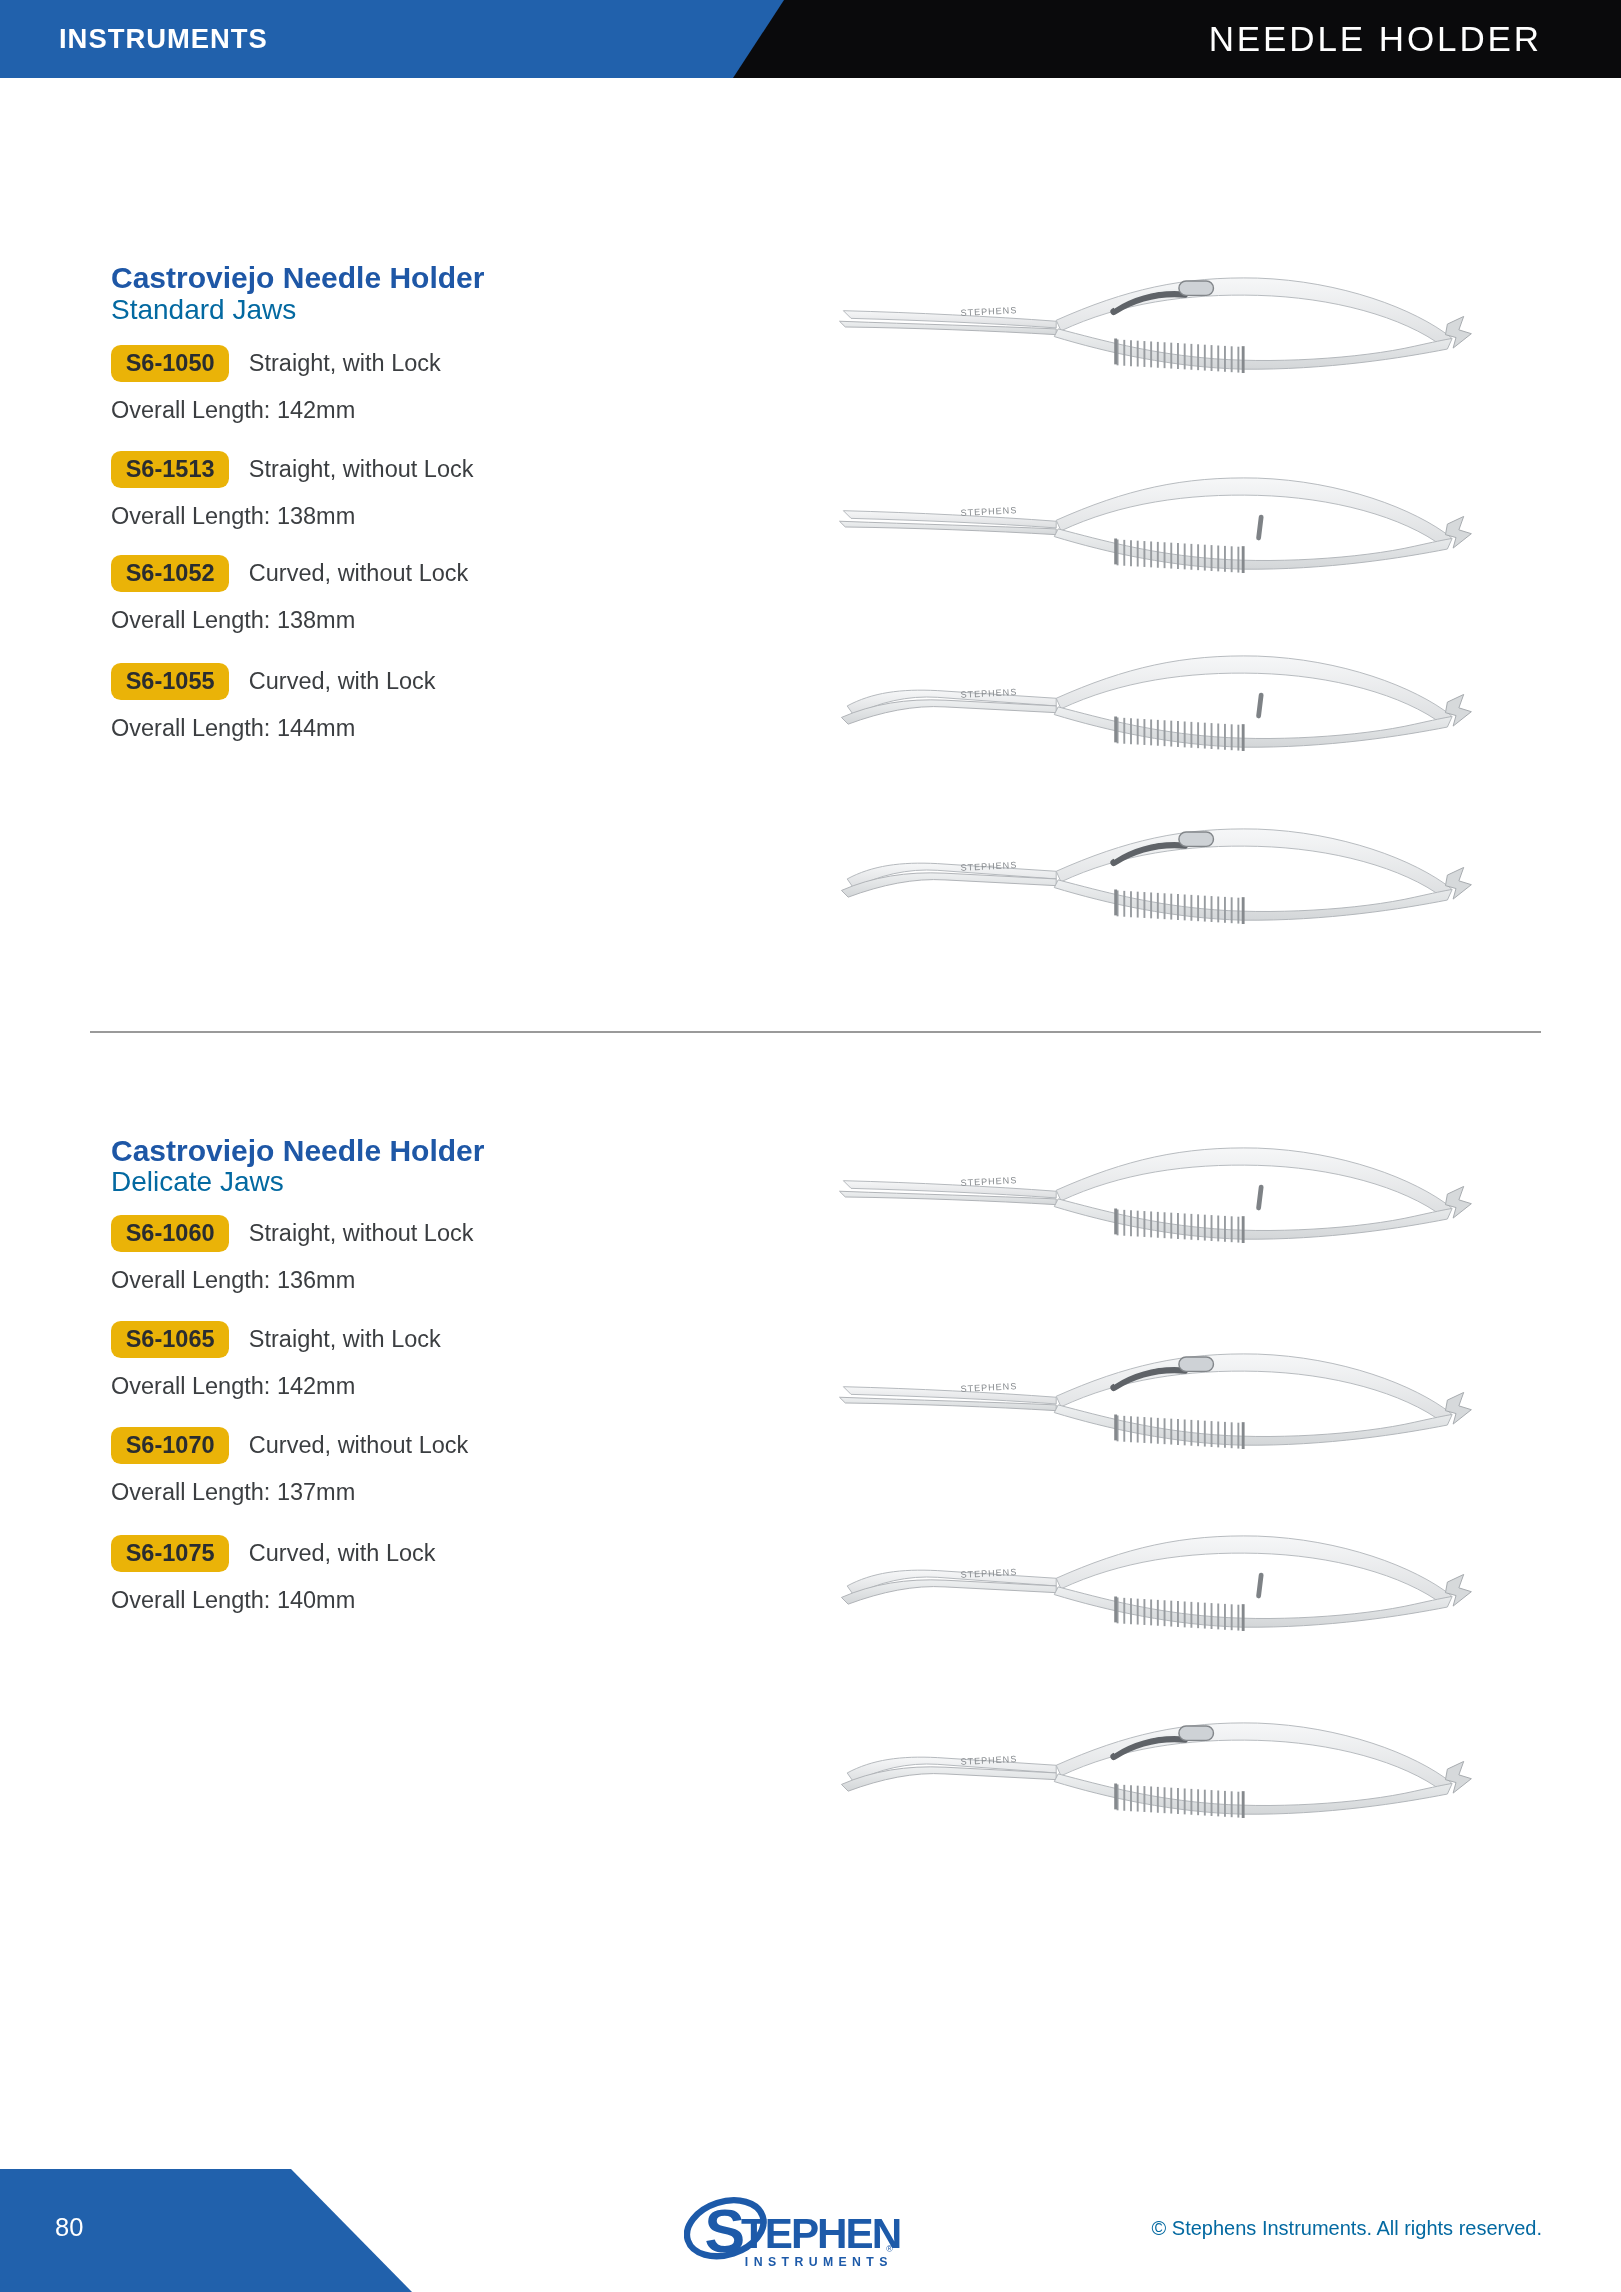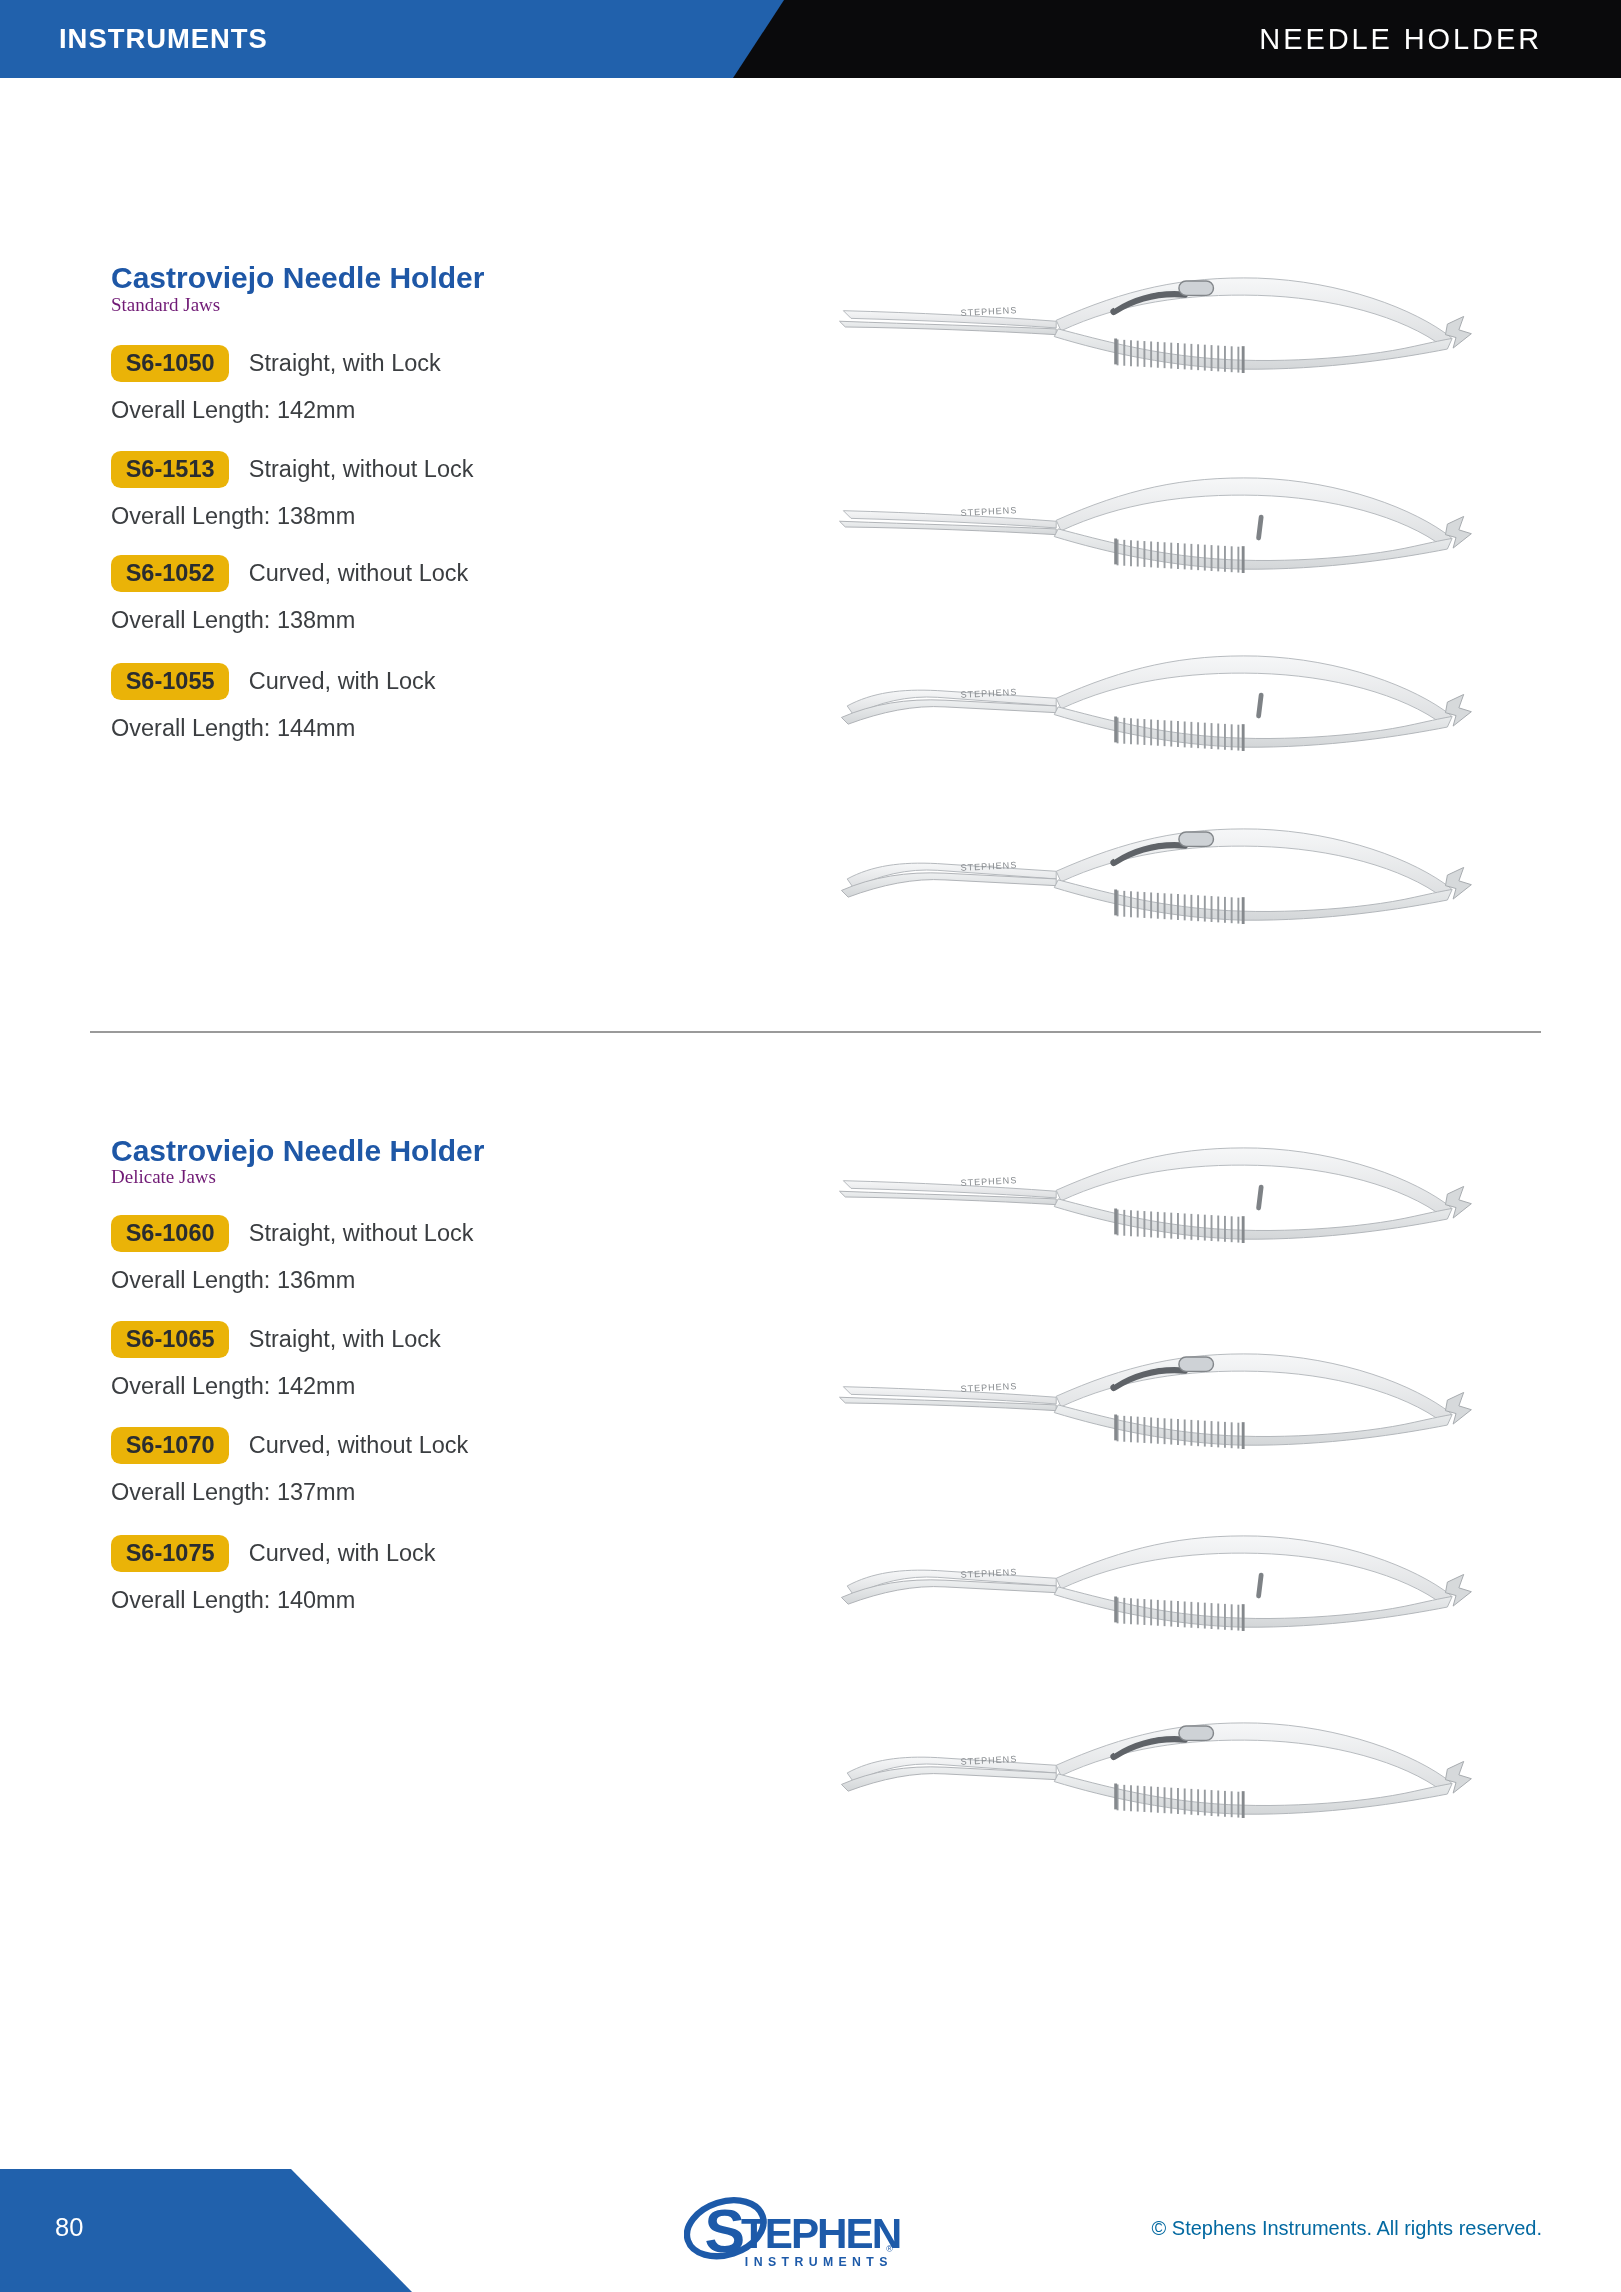--- a/index.html
+++ b/index.html
@@ -6,25 +6,25 @@
   .page{position:relative;width:1621px;height:2293px;background:#ffffff;overflow:hidden;
         font-family:"Liberation Sans",sans-serif;color:#3b3e41;}
 
   
   .header{position:absolute;top:0;left:0;width:1621px;height:78px;background:#0a0a0c;}
   .header-blue{position:absolute;top:0;left:0;width:1621px;height:78px;background:#2161ac;
                clip-path:polygon(0 0,784px 0,733px 78px,0 78px);}
   .header-left{position:absolute;left:59px;top:0;height:78px;line-height:78px;
                color:#ffffff;font-weight:bold;font-size:27.4px;letter-spacing:1px;}
   .header-right{position:absolute;right:79px;top:0;height:78px;line-height:78px;
-                color:#ffffff;font-weight:400;font-size:29px;letter-spacing:2.9px;}
+                color:#ffffff;font-weight:400;font-size:35px;letter-spacing:2.9px;}
 
   
   .section-title{position:absolute;left:111px;font-size:30px;font-weight:bold;color:#1e57a6;margin-top:32px;}
-  .section-subtitle{position:absolute;left:111px;font-size:19px;color:#701a75;font-family:Liberation Serif, serif;}
+  .section-subtitle{position:absolute;left:111px;font-size:28px;color:#0369a1;}
   .product{position:absolute;left:111px;}
   .product-line{display:flex;align-items:center;}
   .sku-badge{display:inline-block;background:#eab308;color:#2a2d30;font-weight:bold;
              font-size:23.5px;padding:4.9px 14.7px;border-radius:9.8px;}
   .product-desc{font-size:23.5px;color:#3b3e41;margin-left:19.6px;}
   .product-spec{font-size:23.5px;color:#3b3e41;margin-top:15.7px;}
 
   .divider{position:absolute;left:90px;width:1451px;height:2px;background:#9a9a9a;}
 
   

